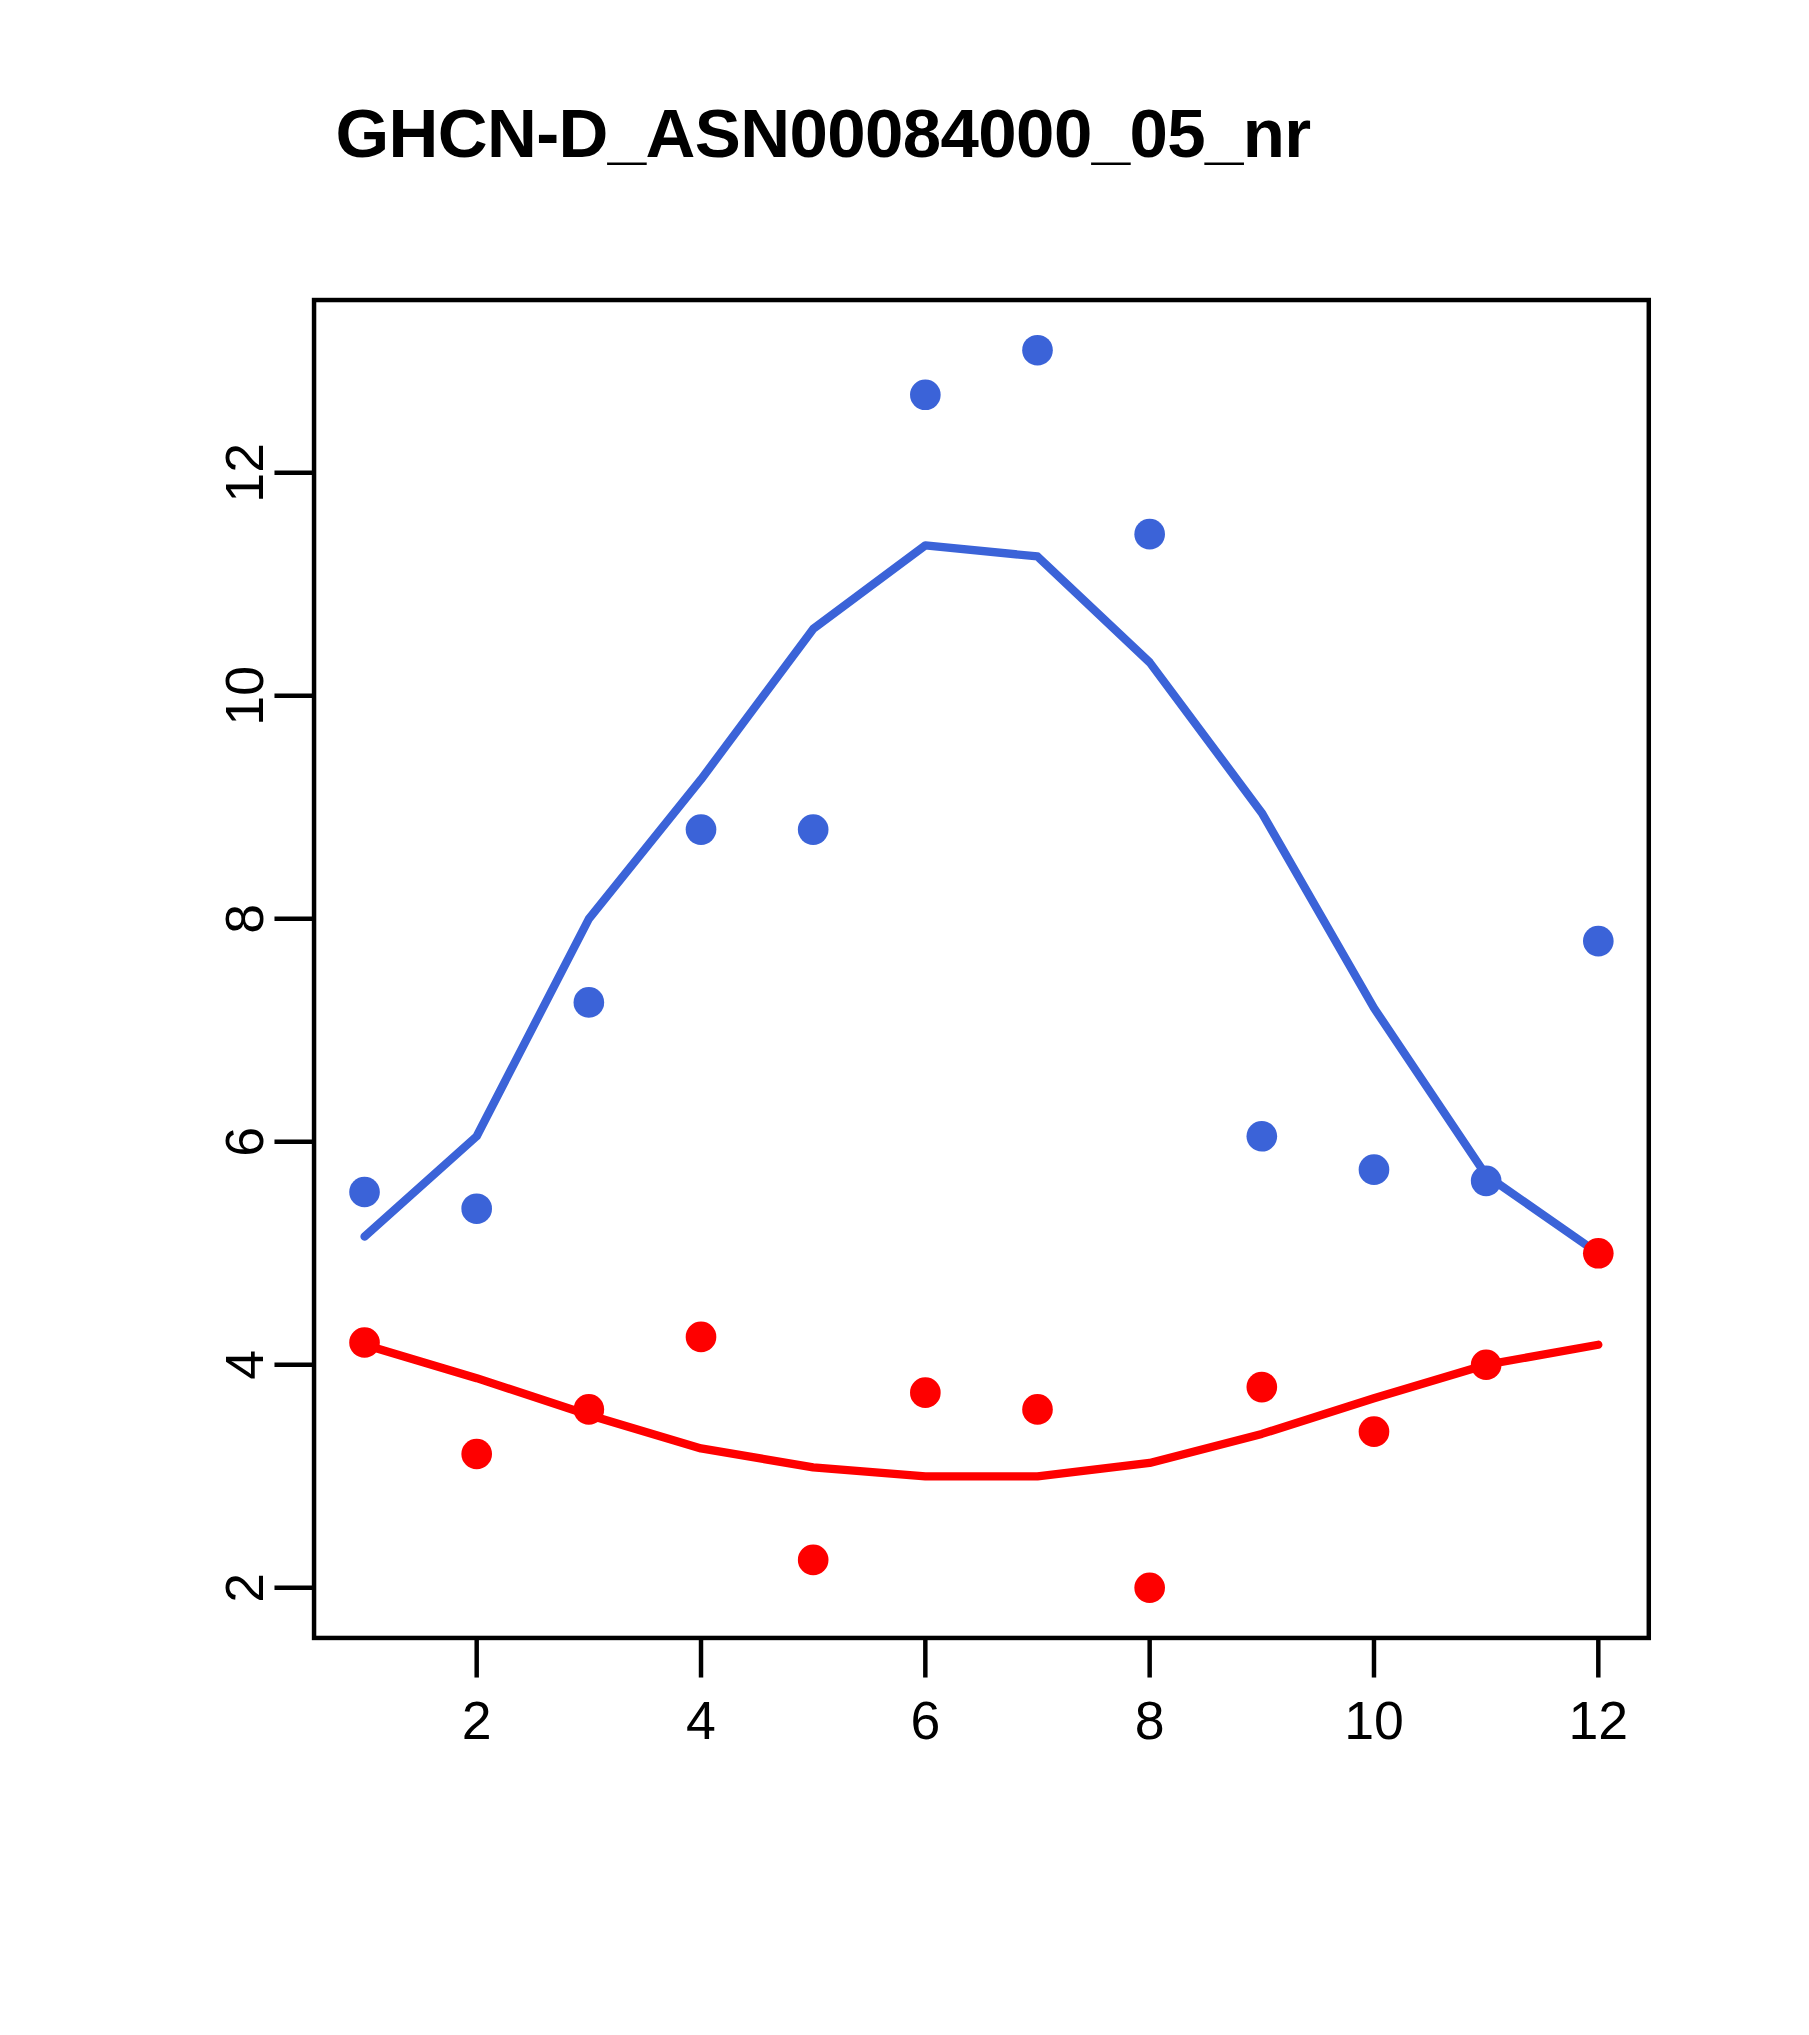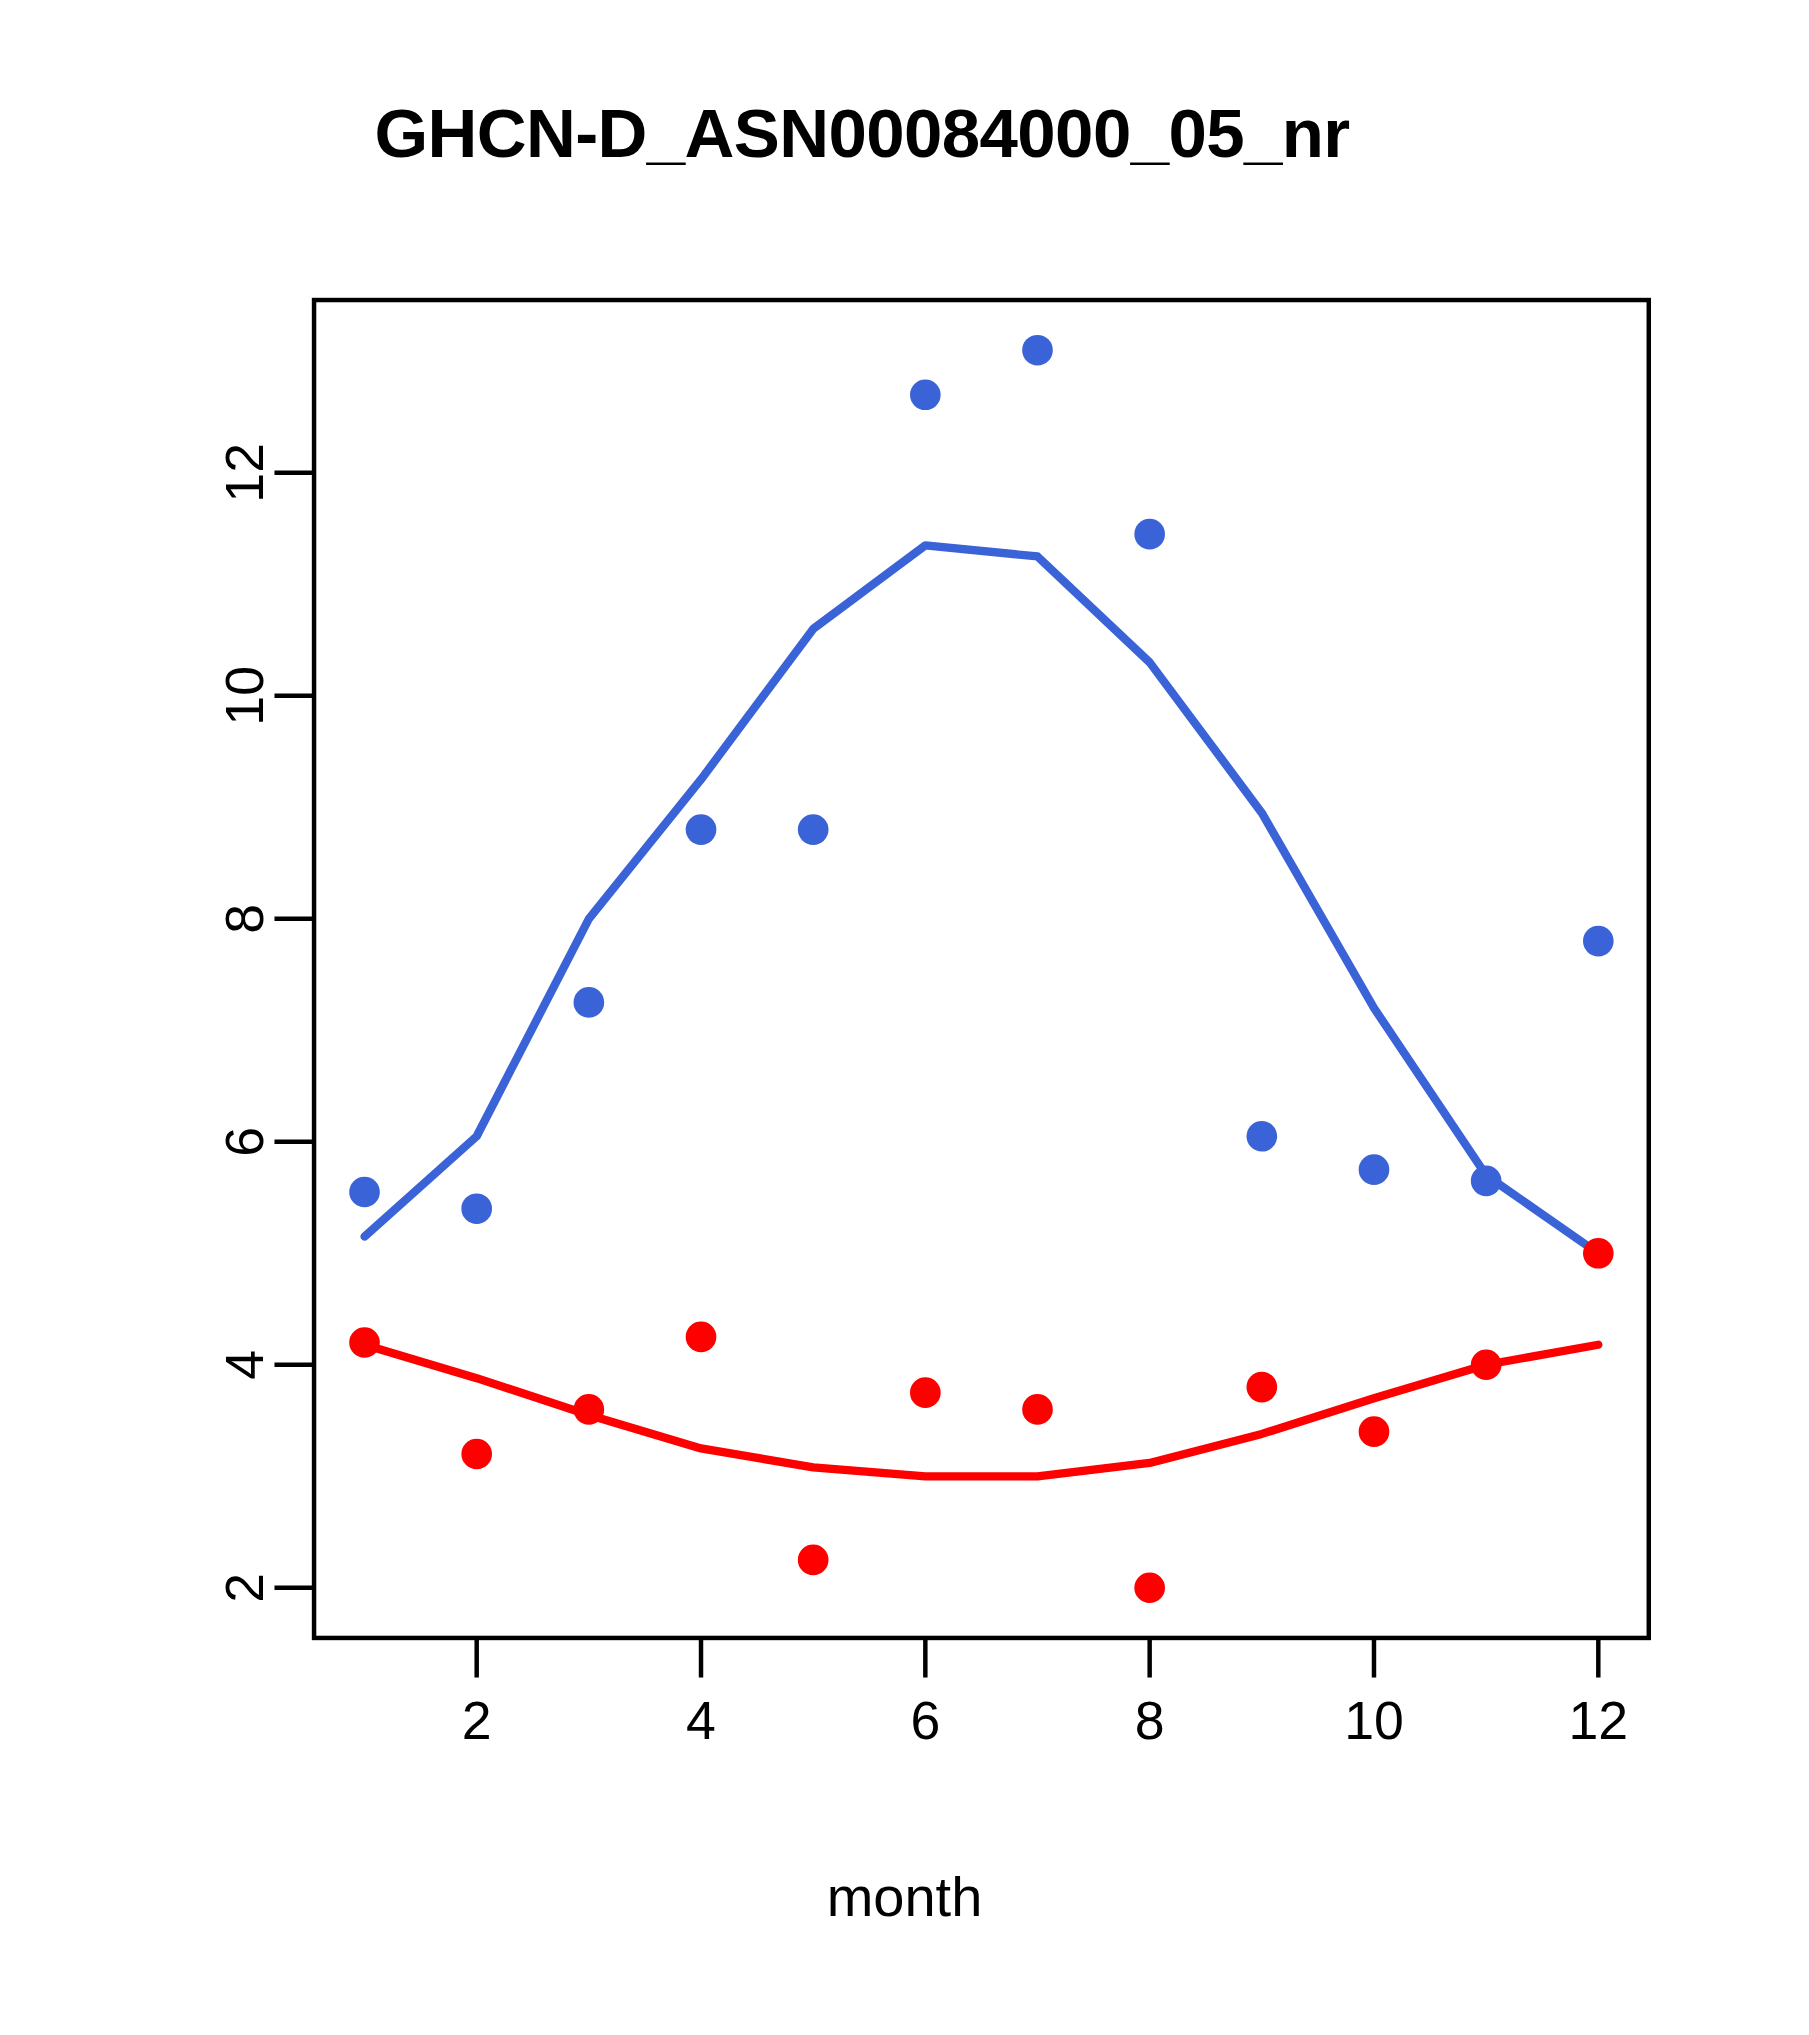--- a/index.html
+++ b/index.html
@@ -8,21 +8,20 @@
 
   #chart-title{
     position:absolute;left:0;top:94px;width:1646px;
     text-align:center;
     font-family:"Liberation Sans",sans-serif;
     font-weight:bold;
     font-size:69px;
     letter-spacing:-0.6px;
     color:#000;
     white-space:nowrap;
-    padding-left:39px;
   }
 
   #plot-svg{position:absolute;left:0;top:0;}
 
   .axis-label{
     font-family:"Liberation Sans",sans-serif;
     font-size:84px;
     fill:#000;
   }
   #x-axis-title{
@@ -96,16 +95,15 @@
           <circle cx="1625.3571428571431" cy="2207.9333333333334" r="24" fill="#fe0000"></circle>
           <circle cx="1801.071428571429" cy="2487.4" r="24" fill="#fe0000"></circle>
           <circle cx="1976.7857142857144" cy="2173" r="24" fill="#fe0000"></circle>
           <circle cx="2152.5" cy="2242.866666666667" r="24" fill="#fe0000"></circle>
           <circle cx="2328.2142857142862" cy="2138.0666666666666" r="24" fill="#fe0000"></circle>
           <circle cx="2503.9285714285716" cy="1963.4" r="24" fill="#fe0000"></circle>
         </g>
       </g>
   </svg>
 
-  <div id="x-axis-title">month</div>
 
 </div>
 
 
 </body></html>

